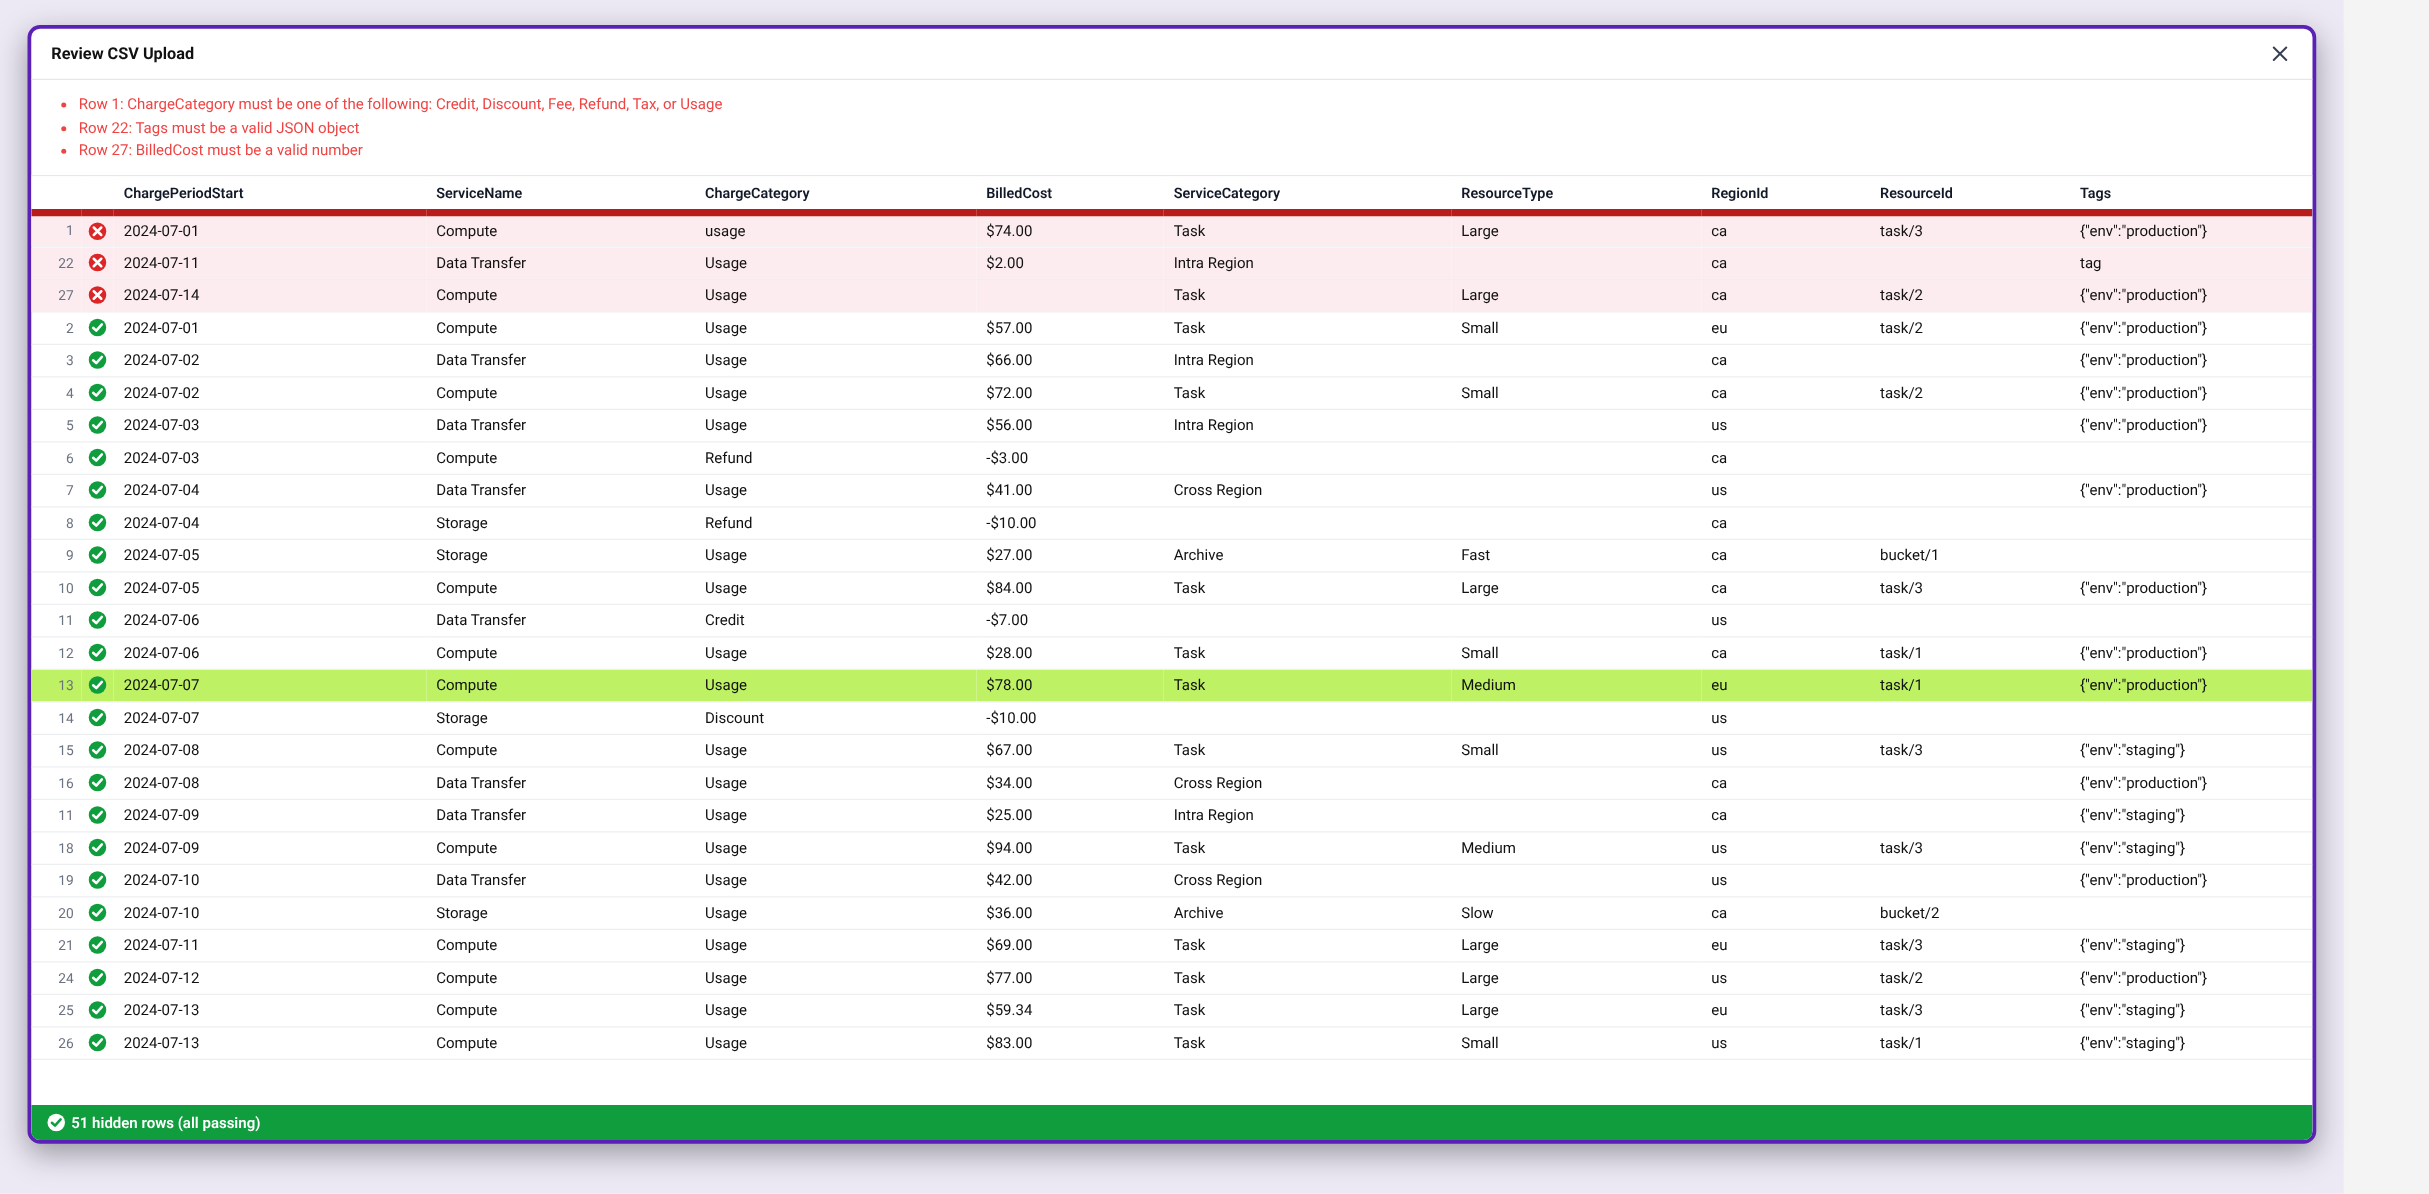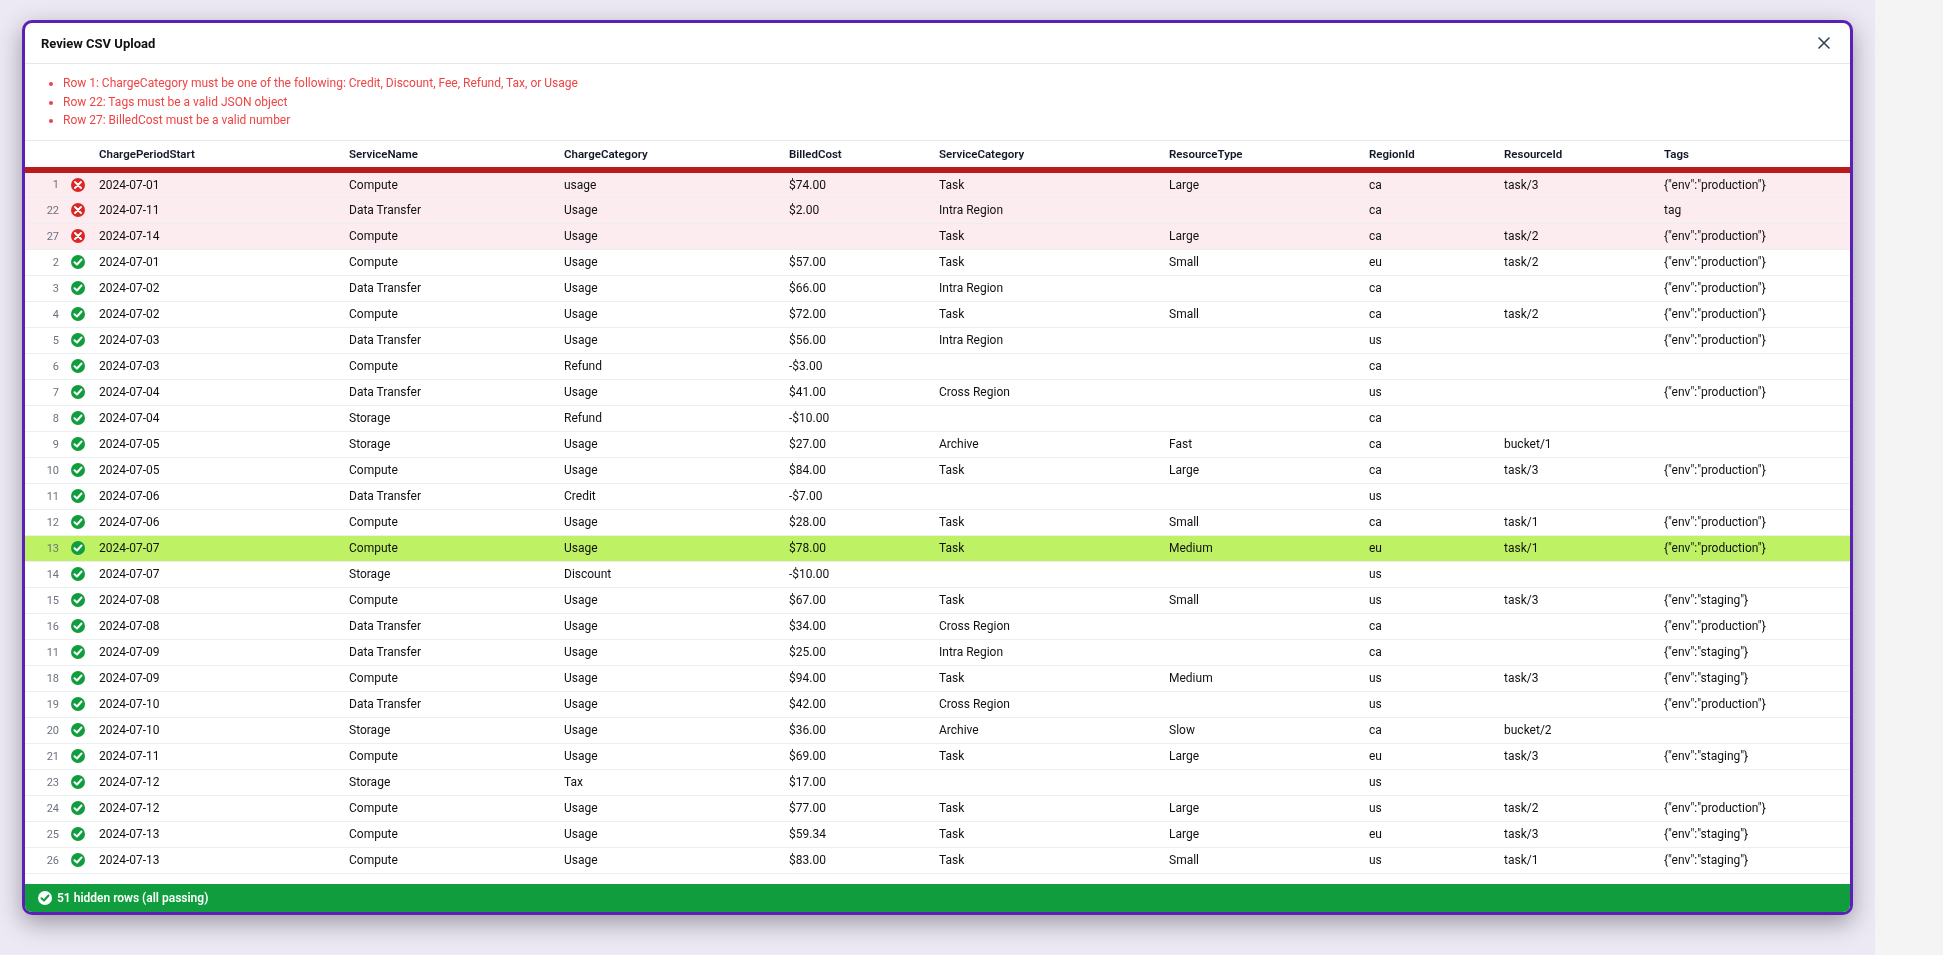--- a/index.html
+++ b/index.html
@@ -610,38 +610,20 @@
               <td>Compute</td>
               <td>Usage</td>
               <td>$69.00</td>
               <td>Task</td>
               <td>Large</td>
               <td>eu</td>
               <td>task/3</td>
               <td>{"env":"staging"}</td>
             </tr>
             <tr>
-              <td class="idx">23</td>
-              <td class="status"><span class="ic">
-                  <svg viewBox="0 0 16 16">
-                    <circle cx="8" cy="8" r="7" fill="#0f9d3e"></circle>
-                    <path d="M4.5 8.2 L7 10.5 L11.5 5.5" fill="none" stroke="#fff" stroke-width="2" stroke-linecap="round" stroke-linejoin="round"></path>
-                  </svg>
-                </span></td>
-              <td>2024-07-12</td>
-              <td>Storage</td>
-              <td>Tax</td>
-              <td>$17.00</td>
-              <td></td>
-              <td></td>
-              <td>us</td>
-              <td></td>
-              <td></td>
-            </tr>
-            <tr>
               <td class="idx">24</td>
               <td class="status"><span class="ic">
                   <svg viewBox="0 0 16 16">
                     <circle cx="8" cy="8" r="7" fill="#0f9d3e"></circle>
                     <path d="M4.5 8.2 L7 10.5 L11.5 5.5" fill="none" stroke="#fff" stroke-width="2" stroke-linecap="round" stroke-linejoin="round"></path>
                   </svg>
                 </span></td>
               <td>2024-07-12</td>
               <td>Compute</td>
               <td>Usage</td>

